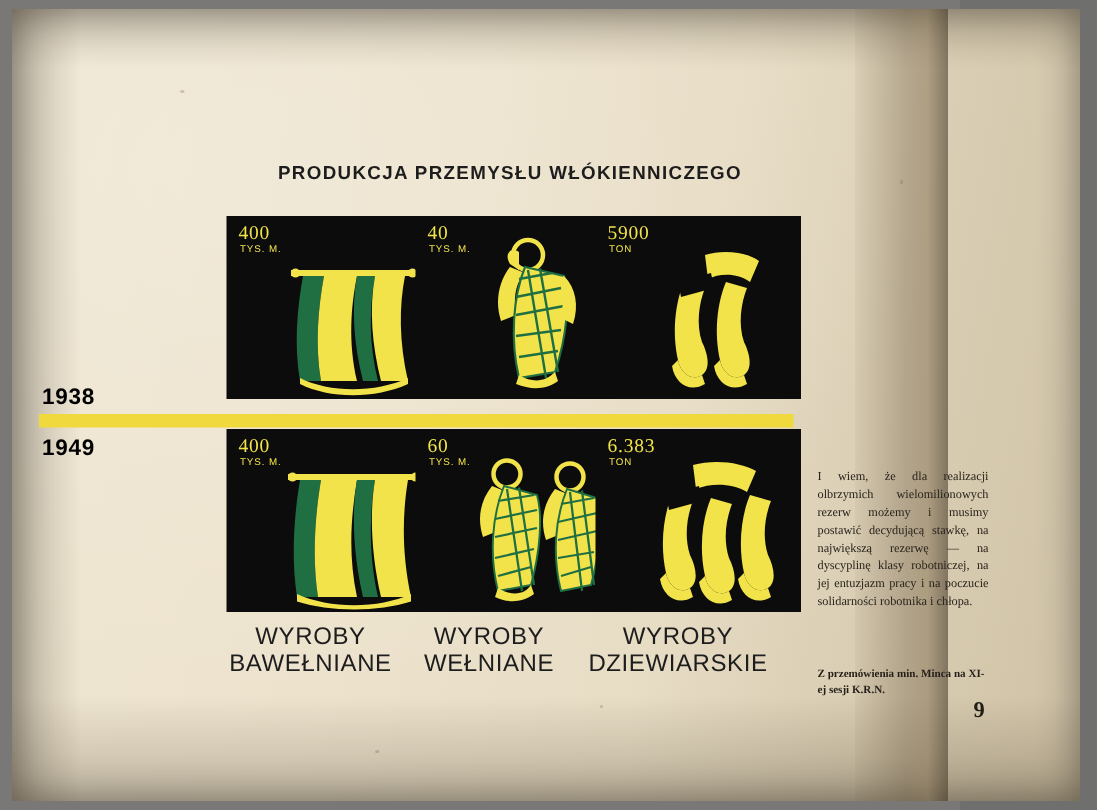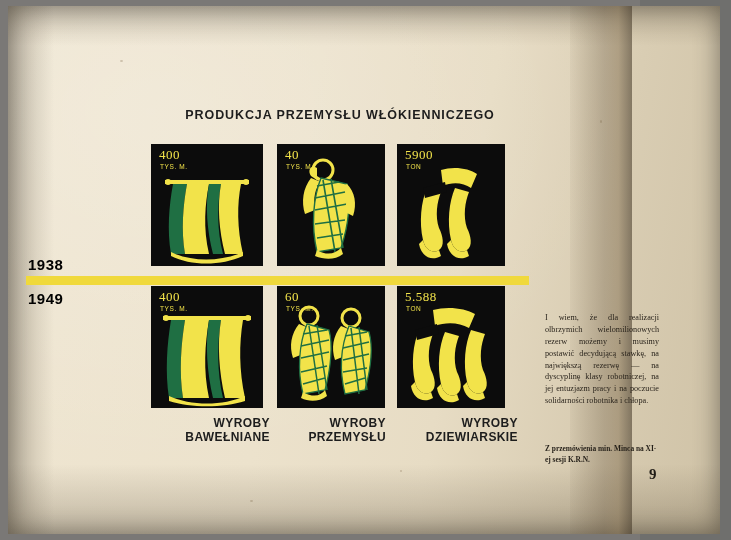--- a/index.html
+++ b/index.html
@@ -85,20 +85,21 @@
     position: absolute;
     left: 143px;
     top: 138px;
     width: 368px;
     height: 266px;
   }
   .cell {
     position: absolute;
     background: #0c0c0c;
     overflow: hidden;
+    padding-left: 29px;
   }
   .r1 { top: 0; height: 122px; }
   .r2 { top: 142px; height: 122px; }
   .c1 { left: 0; width: 112px; }
   .c2 { left: 126px; width: 108px; }
   .c3 { left: 246px; width: 108px; text-align: right; }
 
   .cell .num {
     position: absolute;
     left: 8px;
@@ -135,25 +136,25 @@
     left: 18px;
     top: 270px;
     width: 503px;
     height: 9px;
     background: #f0d93c;
   }
 
   .caption {
     position: absolute;
     font-family: "Liberation Sans", sans-serif;
-    font-weight: bold;
-    font-size: 12px;
+    font-weight: normal;
+    font-size: 16px;
     letter-spacing: 0.4px;
     color: #1d1d1d;
-    text-align: right;
+    text-align: center;
   }
   .cap1 { left: 136px; top: 410px; width: 126px; }
   .cap2 { left: 258px; top: 410px; width: 120px; }
   .cap3 { left: 378px; top: 410px; width: 132px; }
 
   
   .quote {
     position: absolute;
     left: 537px;
     top: 306px;
@@ -311,28 +312,28 @@
           <rect x="0" y="0" width="108" height="122" fill="#0c0c0c"></rect>
           <path d="M22 44 C16 58 14 78 18 96 C20 106 28 110 34 106 C40 102 38 92 34 84 C30 72 32 58 36 48 Z" fill="#f2e34a"></path>
           <path d="M18 96 C20 106 28 110 34 106 L36 112 C26 118 16 112 14 100 Z" fill="#f2e34a"></path>
           <path d="M48 46 C42 60 40 80 44 98 C46 108 54 112 60 108 C66 104 64 94 60 86 C56 74 58 60 62 50 Z" fill="#f2e34a"></path>
           <path d="M44 98 C46 108 54 112 60 108 L62 114 C52 120 42 114 40 102 Z" fill="#f2e34a"></path>
           <path d="M74 44 C68 58 66 78 70 96 C72 106 80 110 86 106 C92 102 90 92 86 84 C82 72 84 58 88 48 Z" fill="#f2e34a"></path>
           <path d="M70 96 C72 106 80 110 86 106 L88 112 C78 118 68 112 66 100 Z" fill="#f2e34a"></path>
           <path d="M36 24 C50 20 68 22 78 28 L72 42 C62 36 48 36 38 40 Z" fill="#f2e34a"></path>
           <path d="M18 44 L40 38 L42 48 L20 54 Z" fill="#0c0c0c"></path>
         </svg>
-        <div class="num">5.588</div>
+        <div class="num">6.383</div>
         <div class="unit">TON</div>
       </div>
 
     </div>
 
     <div class="caption cap1">WYROBY BAWEŁNIANE</div>
-    <div class="caption cap2">WYROBY PRZEMYSŁU</div>
+    <div class="caption cap2">WYROBY WEŁNIANE</div>
     <div class="caption cap3">WYROBY DZIEWIARSKIE</div>
 
     <div class="quote">I wiem, że dla realizacji olbrzymich wielomilionowych rezerw możemy i musimy postawić decydującą stawkę, na największą rezerwę — na dyscyplinę klasy robotniczej, na jej entuzjazm pracy i na poczucie solidarności robotnika i chłopa.</div>
     <div class="quote-src">Z przemówienia min. Minca na XI-ej sesji K.R.N.</div>
 
     <div class="folio">9</div>
 
   </div>
 </div>
 

